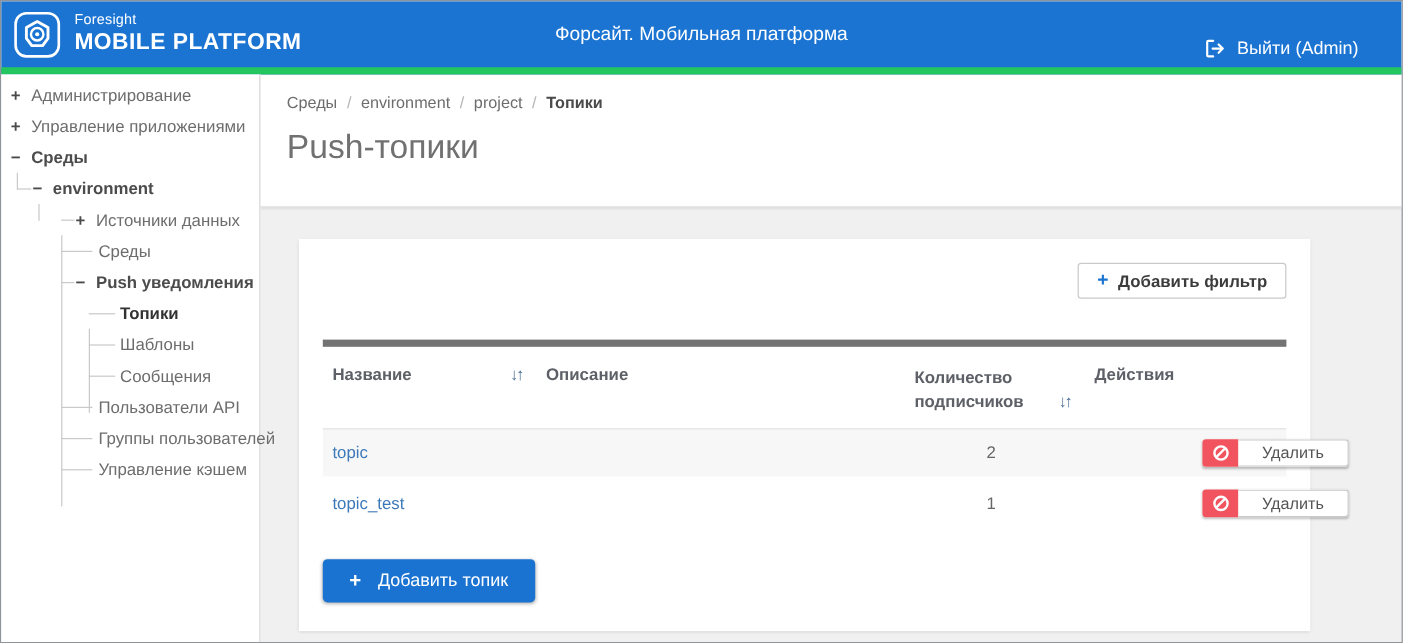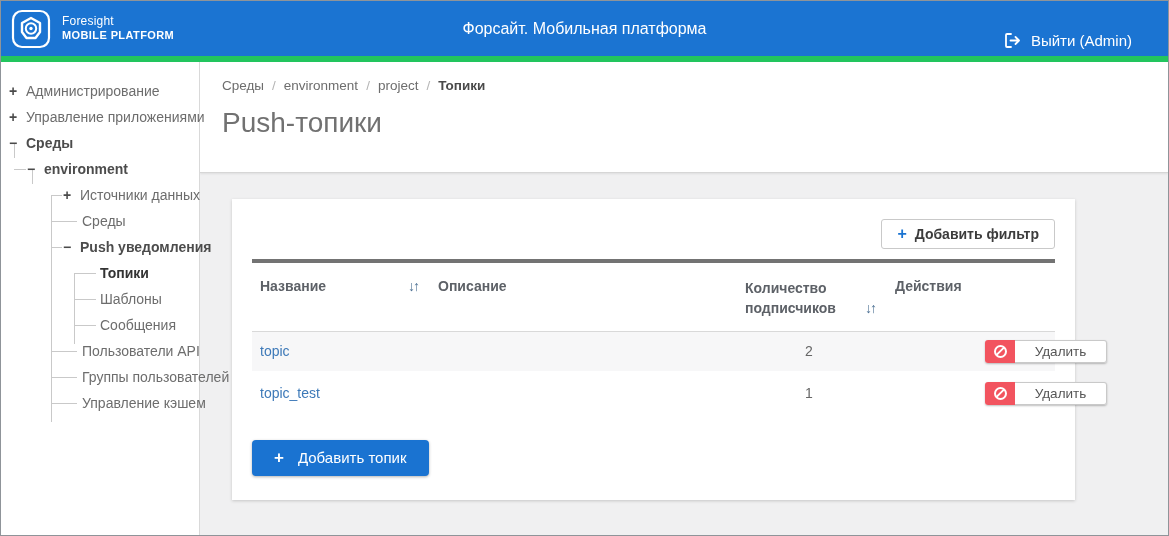--- a/index.html
+++ b/index.html
@@ -14,37 +14,37 @@
   
   .header {
     height:61px; background:#1b74d2; color:#fff;
     display:flex; align-items:center; position:relative;
     border-bottom:6px solid #22c55e;
   }
   .logo-wrap { display:flex; align-items:center; margin-left:10px; }
   .logo-badge { width:40px; height:40px; flex:0 0 auto; }
   .brand-text { margin-left:11px; line-height:1.25; }
   .brand-top { font-size:12px; font-weight:400; letter-spacing:.2px; }
-  .brand-bottom { font-size:11px; font-weight:700; letter-spacing:.4px; }
+  .brand-bottom { font-size:19px; font-weight:700; letter-spacing:.4px; }
   .header-title {
     position:absolute; left:0; right:0; text-align:center;
     font-size:16px; font-weight:400; pointer-events:none;
   }
   .logout {
     position:absolute; right:36px; display:flex; align-items:center; gap:10px;
     font-size:15px; cursor:pointer;margin-top:24px;
   }
 
   
   .layout { display:flex; height:474px; }
 
   
   .sidebar {
-    width:199px; background:#fff; border-right:1px solid #d9d9d9;
-    padding-top:16px; position:relative; flex:0 0 auto;
+    width:216px; background:#fff; border-right:1px solid #d9d9d9;
+    padding-top:4px; position:relative; flex:0 0 auto;
   }
   .tree { list-style:none; }
   .tree li {
     height:26px; line-height:26px; font-size:14px; color:#6d6d6d;
     white-space:nowrap; position:relative; cursor:pointer;
   }
   .tree li .ticon {
     font-weight:700; color:#4a4a4a; display:inline-block; width:17px;
     font-size:14px;
   }
@@ -94,21 +94,21 @@
   .filter-row { display:flex; justify-content:flex-end; }
   .btn-filter {
     display:inline-flex; align-items:center; gap:8px;
     background:#fff; border:1px solid #c9c9c9; border-radius:3px;
     padding:5px 15px; font-size:14px; font-weight:700; color:#3c3c3c;
     font-family:inherit; cursor:pointer;
   }
   .btn-filter .plus { color:#1a73d1; font-weight:700; font-size:16px; }
 
   
-  .table { margin-top:10px; border-top:4px solid #737373; }
+  .table { margin-top:34px; border-top:6px solid #737373; }
   .thead, .trow {
     display:grid; grid-template-columns:178px 307px 150px auto;
   }
   .thead { border-bottom:1px solid #d9d9d9; }
   .th {
     padding:15px 8px 12px 8px; font-size:14px; font-weight:700; color:#5d6167;
     display:flex; align-items:flex-start;
   }
   .th.sortable { justify-content:space-between; }
   .th .sort-icon {

